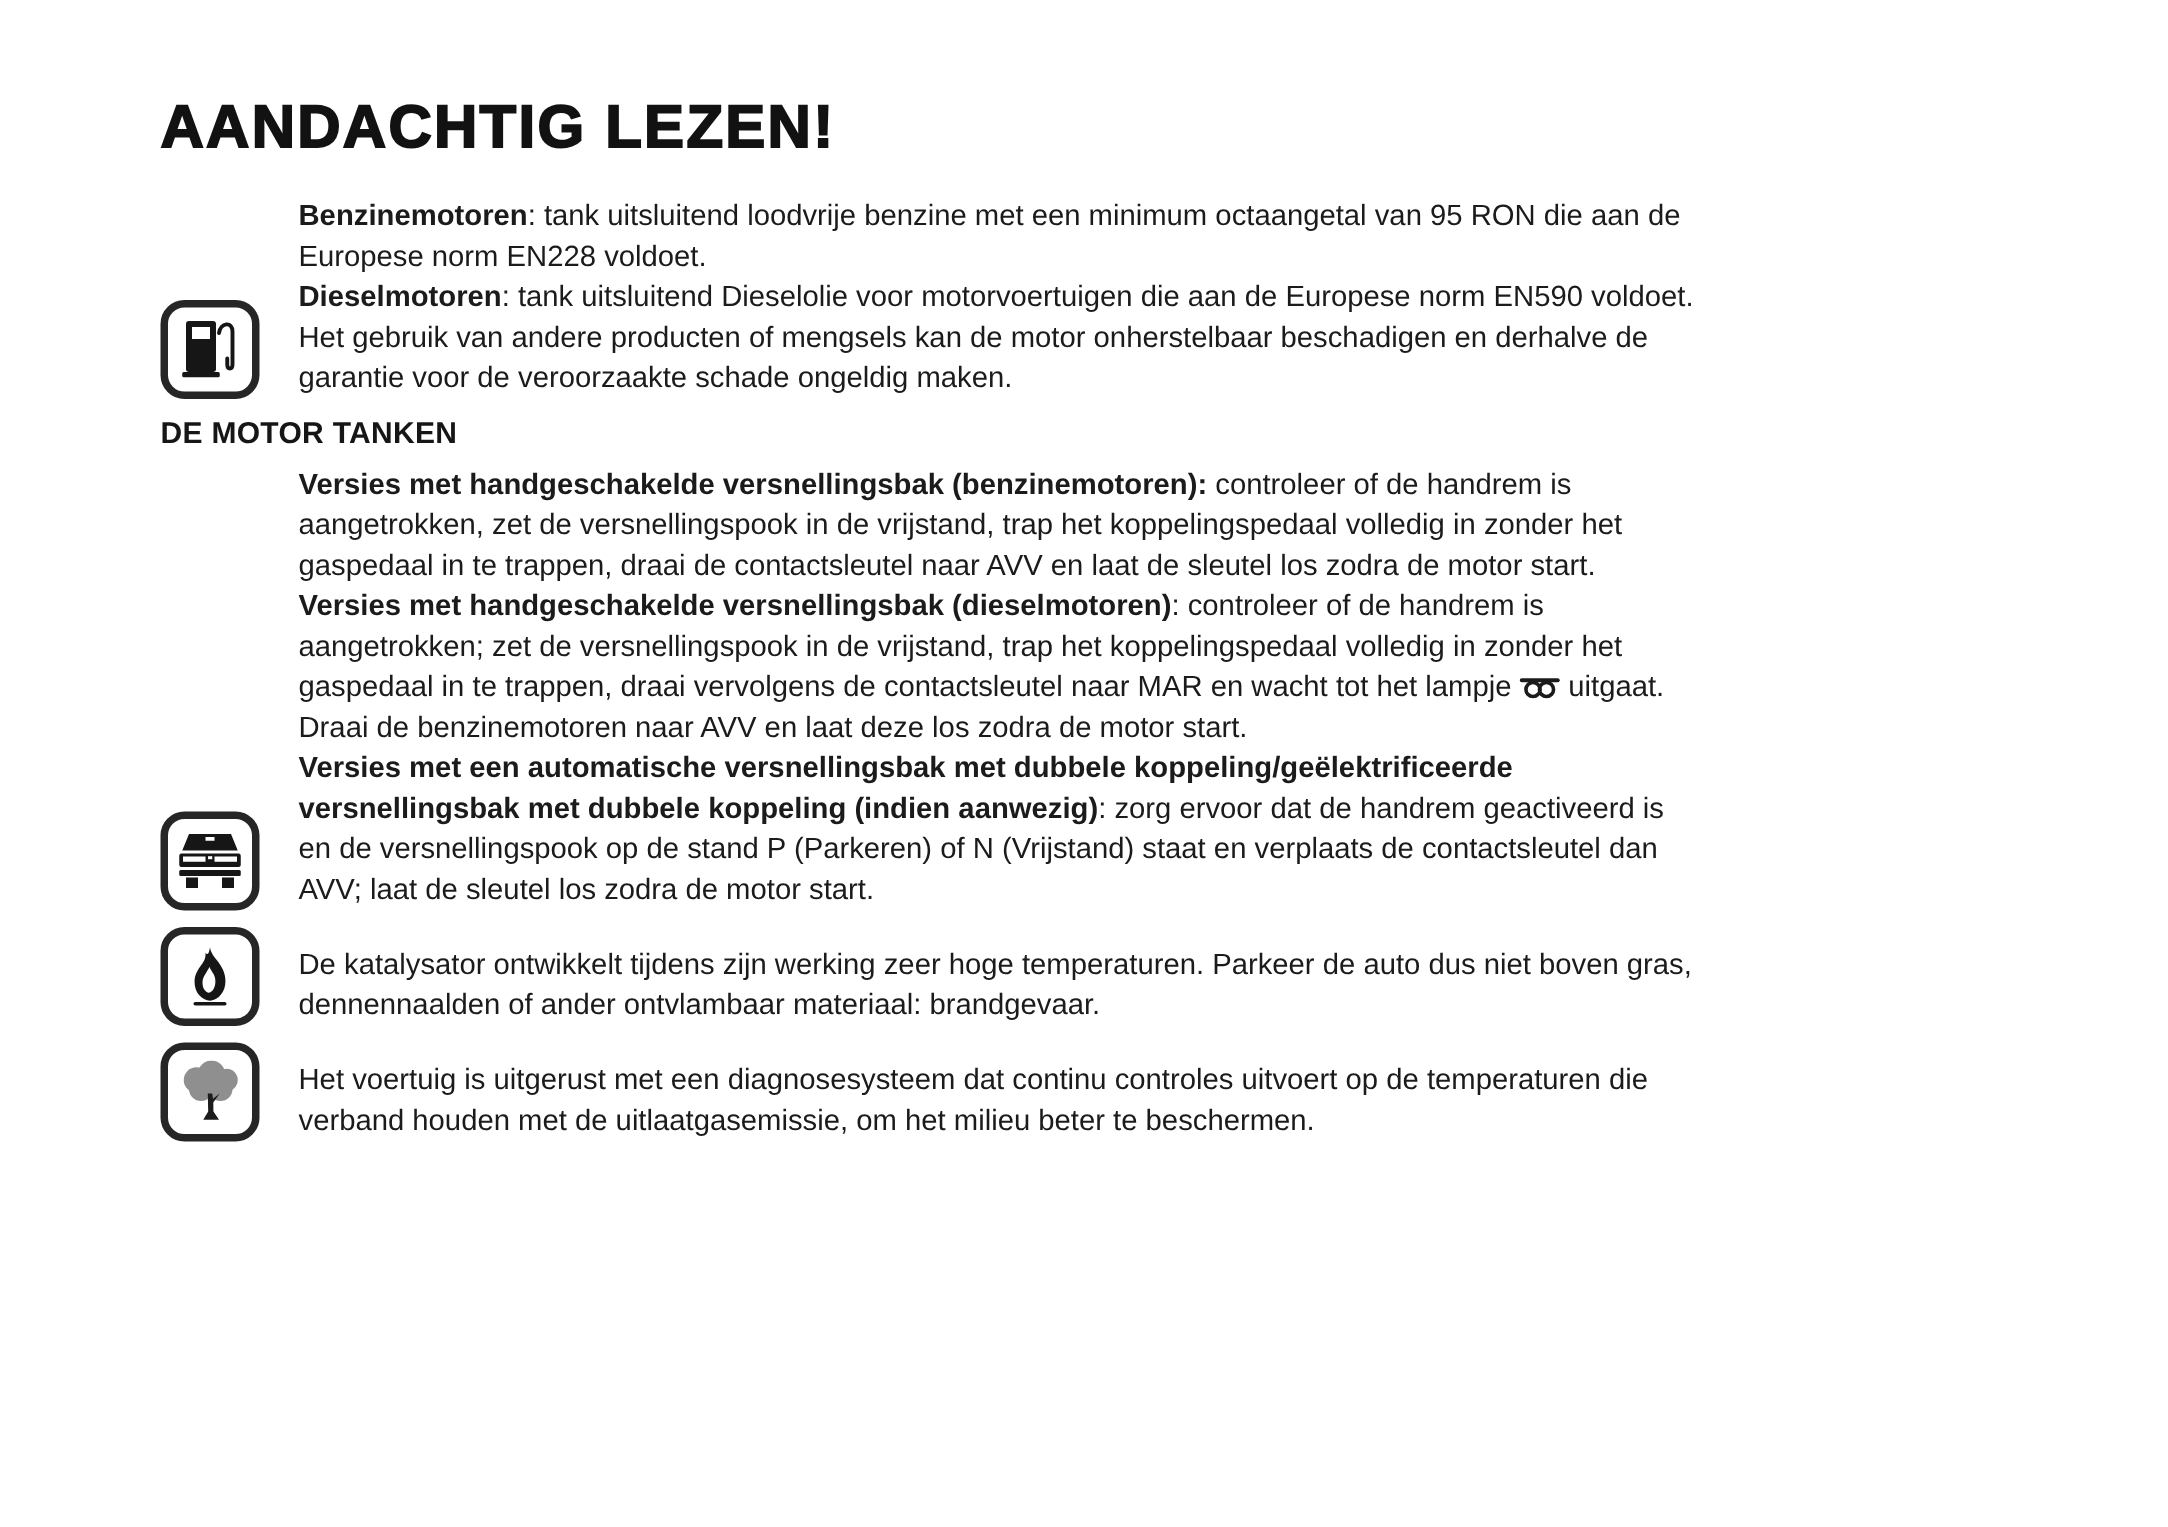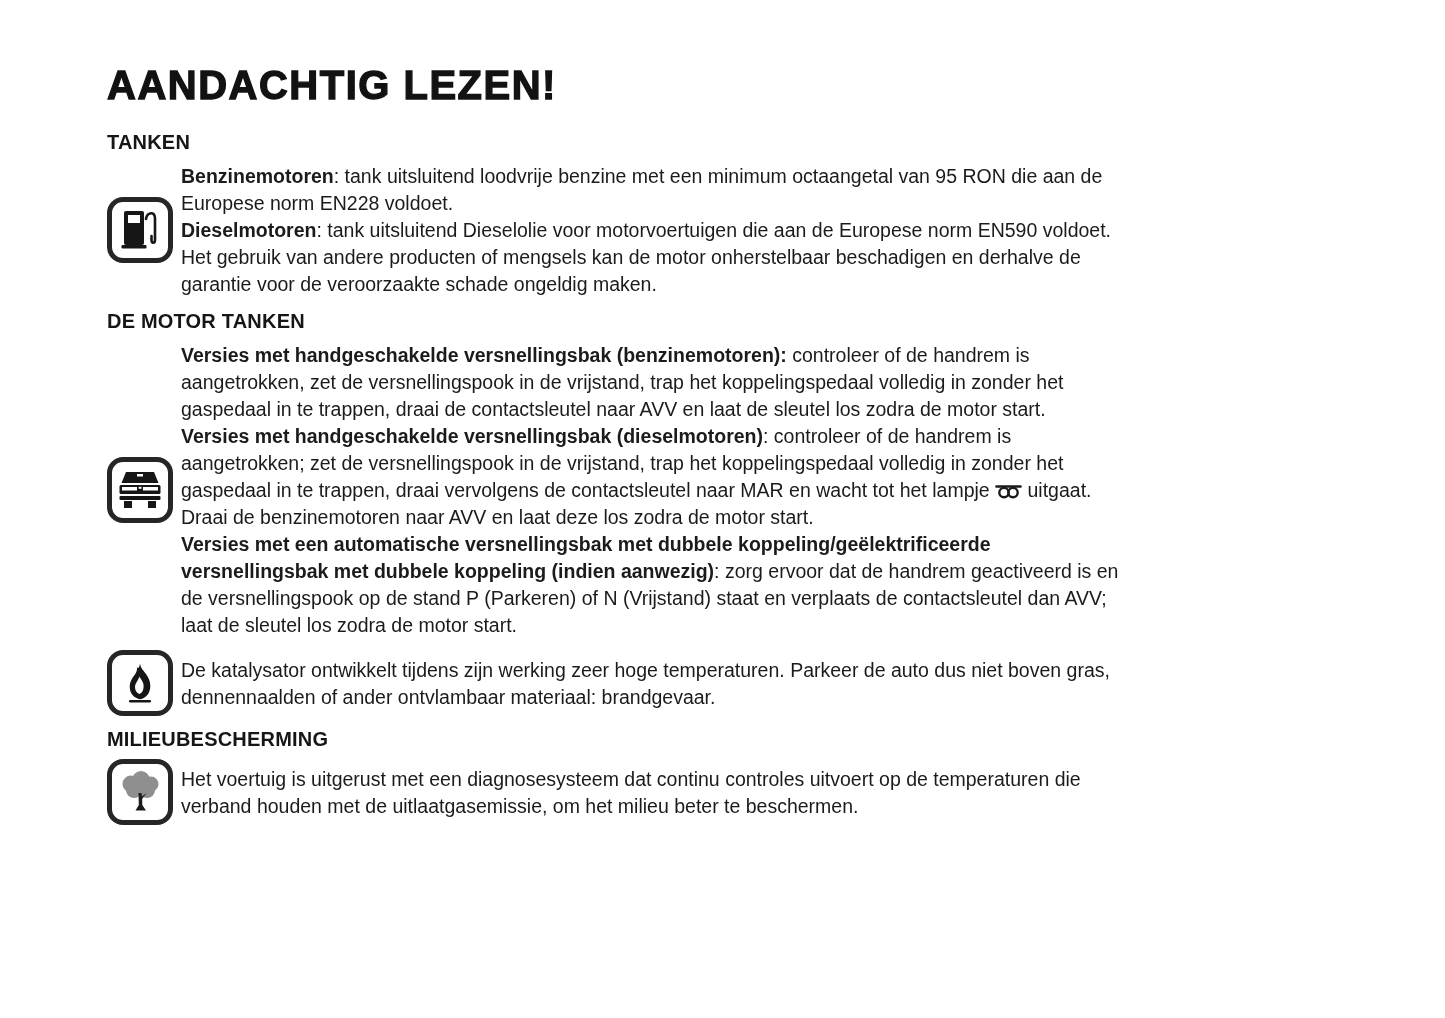--- a/index.html
+++ b/index.html
@@ -30,22 +30,22 @@
   .section-heading {
     margin: 0 0 8px 0;
     font-size: 20px;
     line-height: 24px;
     font-weight: 600;
     letter-spacing: 0.2px;
     color: #161616;
   }
   .section-body {
     display: flex;
-    align-items: center;
-    gap: 8px;
+    align-items: flex-end;
+    gap: 26px;
   }
   .icon-box {
     flex: 0 0 auto;
     box-sizing: border-box;
     width: 66px;
     height: 66px;
     border: 5px solid #262626;
     border-radius: 16px;
     background: #ffffff;
     display: flex;
@@ -64,21 +64,20 @@
   .glow-icon svg { vertical-align: -2px; }
 </style>
 </head>
 <body>
 
 <div class="page">
 
   <h1 class="doc-title">AANDACHTIG LEZEN!</h1>
 
   <div class="section">
-    <h2 class="section-heading">TANKEN</h2>
     <div class="section-body">
       <div class="icon-box">
         <svg width="38" height="42" viewBox="0 0 38 42" aria-hidden="true">
           <rect x="3" y="2" width="20" height="34" rx="2" fill="#161616"></rect>
           <rect x="7" y="6" width="12" height="8" fill="#ffffff"></rect>
           <rect x="0.5" y="36" width="25" height="3.5" rx="1" fill="#161616"></rect>
           <path d="M25 10 C26 3 34 2 34 9 L34 31 C34 34.5 30.5 34.5 30.5 31 L30.5 27" fill="none" stroke="#161616" stroke-width="2.6" stroke-linecap="round"></path>
         </svg>
       </div>
       <div class="section-text">
@@ -125,21 +124,20 @@
           <rect x="7" y="37" width="22" height="2.4" rx="1.2" fill="#161616"></rect>
         </svg>
       </div>
       <div class="section-text">
         <p class="para"><b class="lead"></b><span>De katalysator ontwikkelt tijdens zijn werking zeer hoge temperaturen. Parkeer de auto dus niet boven gras, dennennaalden of ander ontvlambaar materiaal: brandgevaar.</span></p>
       </div>
     </div>
   </div>
 
   <div class="section">
-    <h2 class="section-heading">MILIEUBESCHERMING</h2>
     <div class="section-body">
       <div class="icon-box">
         <svg width="44" height="42" viewBox="0 0 44 42" aria-hidden="true">
           <g fill="#8f8f8f">
             <circle cx="13" cy="13" r="8.5"></circle>
             <circle cx="23" cy="9" r="9"></circle>
             <circle cx="33" cy="13" r="7.5"></circle>
             <circle cx="16" cy="19" r="8"></circle>
             <circle cx="29" cy="19" r="8"></circle>
             <circle cx="22.5" cy="15" r="9"></circle>

